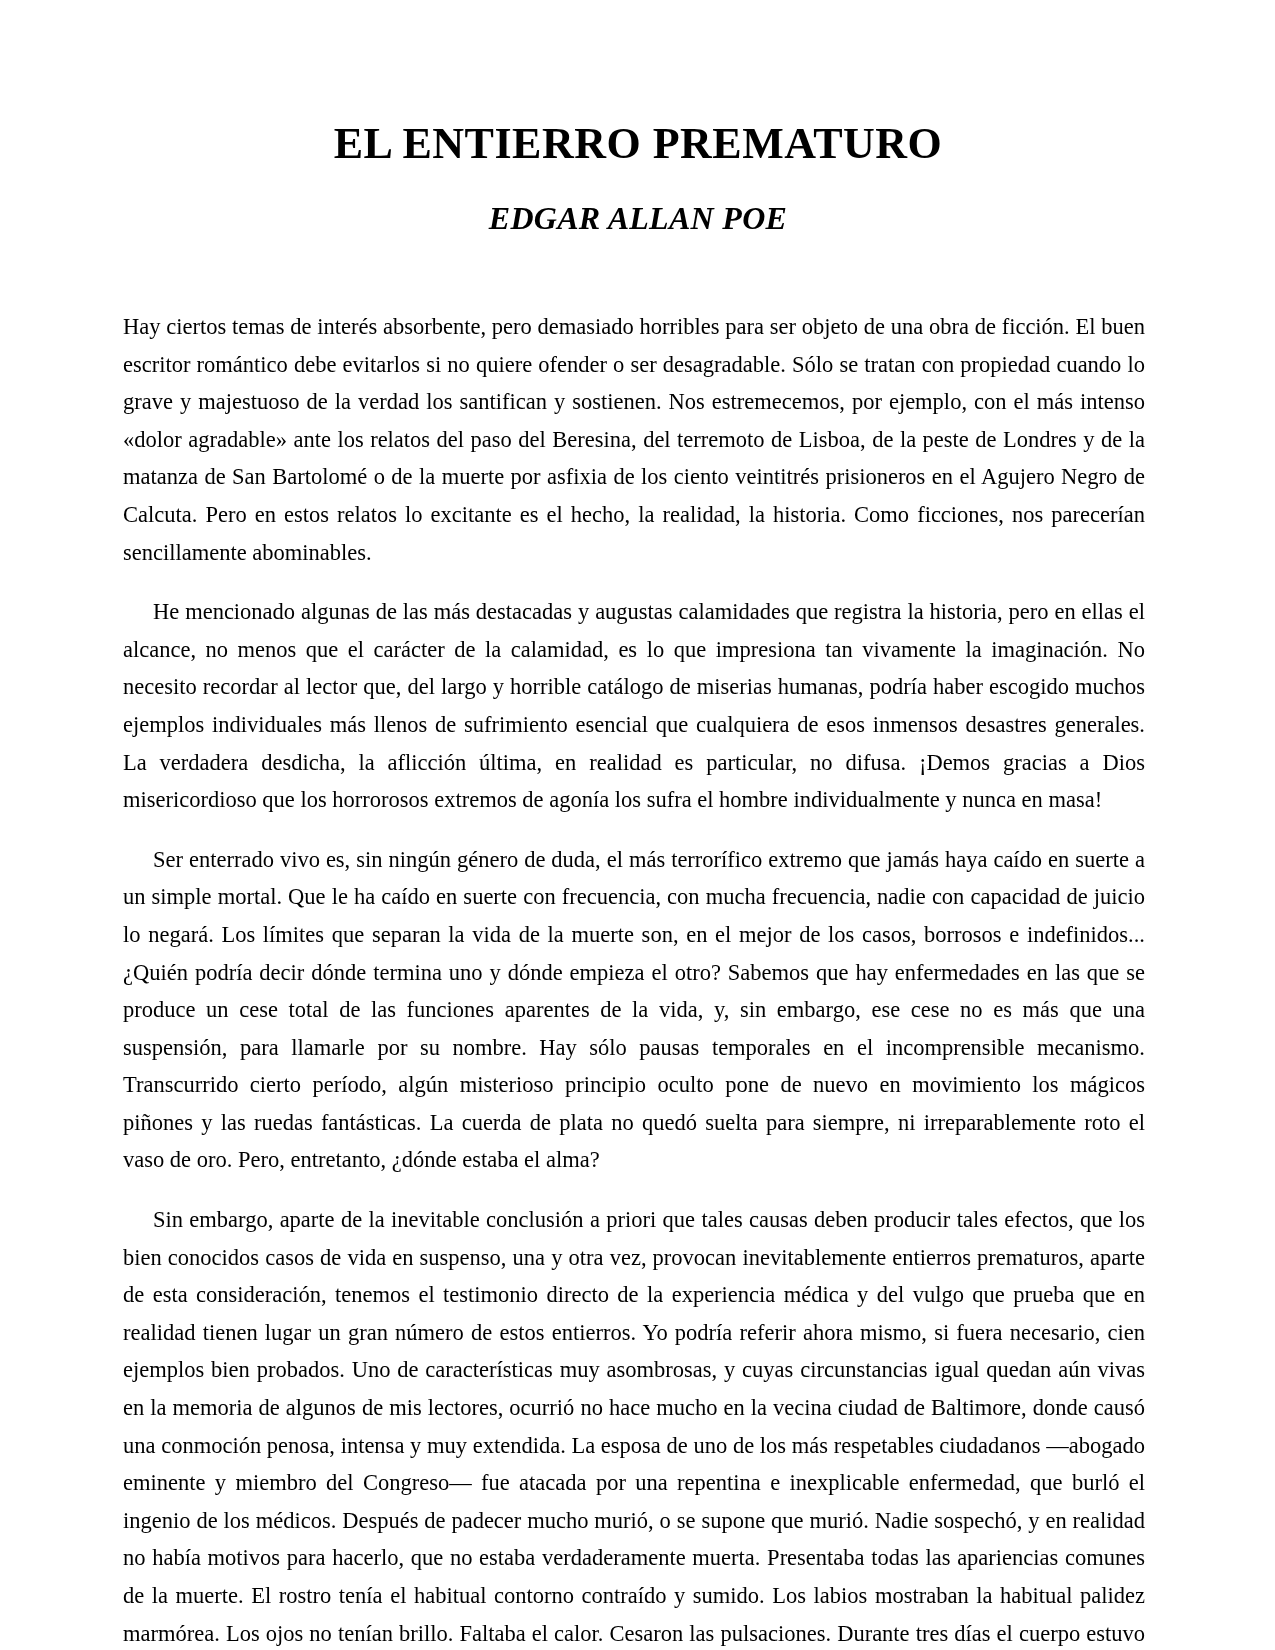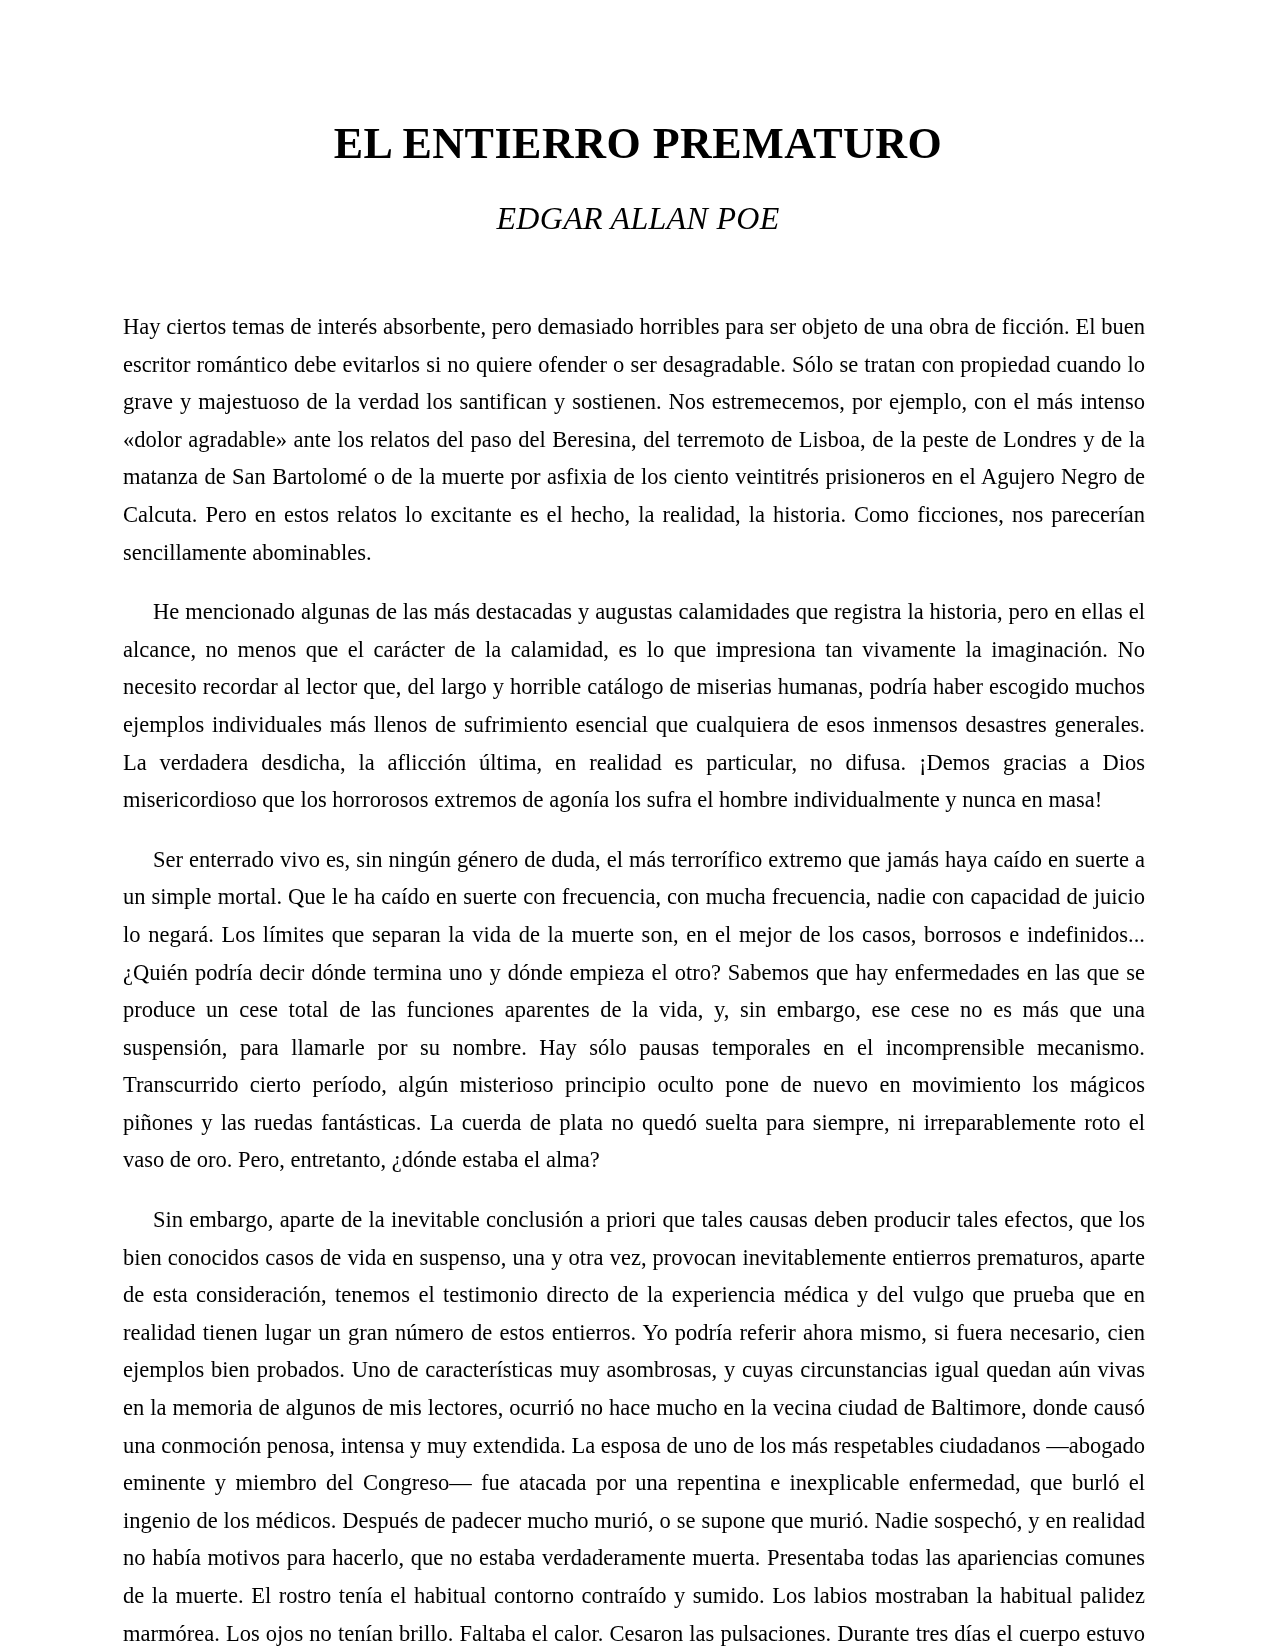--- a/index.html
+++ b/index.html
@@ -41,21 +41,21 @@
   }
   .doc-author {
     margin: 0;
     padding: 0;
     position: absolute;
     left: 123px;
     top: 198px;
     width: 1030px;
     text-align: center;
     font-style: italic;
-    font-weight: normal;
+    font-weight: bold;
     font-size: 32px;
     line-height: 40px;
     letter-spacing: 0.3px;
     font-family: "Liberation Serif", "DejaVu Serif", serif;
   }
   .body-text {
     position: absolute;
     left: 123px;
     top: 308px;
     width: 1030px;

